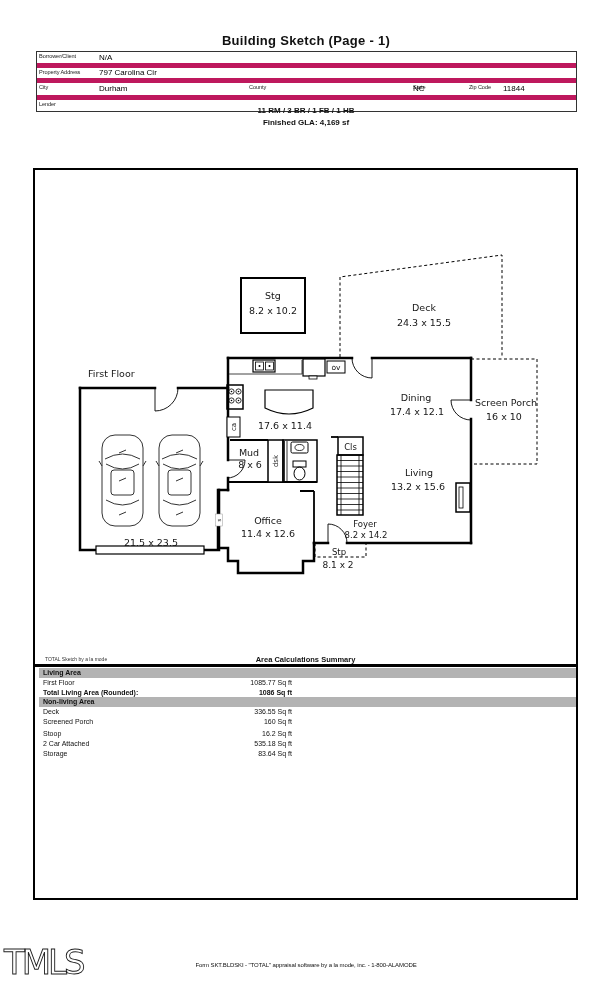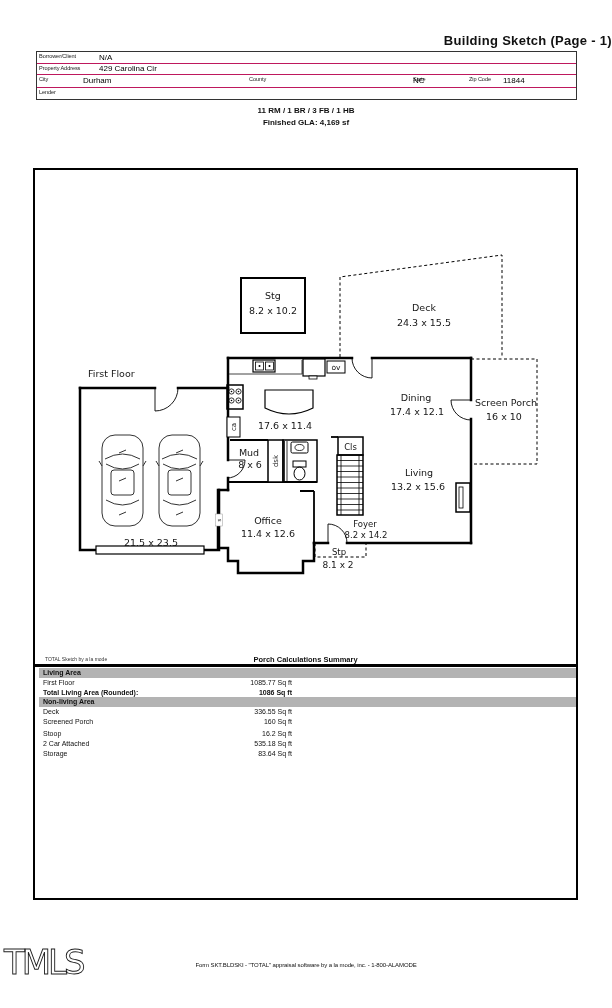--- a/index.html
+++ b/index.html
@@ -2,24 +2,24 @@
 <html><head>
 <meta charset="utf-8">
 <style>
   html,body{margin:0;padding:0;}
   body{
     width:612px;height:1008px;position:relative;background:#ffffff;
     font-family:"Liberation Sans", sans-serif;color:#111;overflow:hidden;
   }
   .abs{position:absolute;}
   
-  .page-title{top:33px;left:0;width:612px;text-align:right;
+  .page-title{top:33px;left:0;width:612px;text-align:center;
     font-size:13px;font-weight:bold;letter-spacing:.3px;}
   .hdr-table{left:36px;top:51px;width:539px;border:1px solid #333;background:#fff;}
-  .hdr-row{position:relative;border-bottom:1px solid #be185d;height:10.5px;}
+  .hdr-row{position:relative;border-bottom:5px solid #be185d;height:10.5px;}
   .hdr-row:last-child{border-bottom:none;}
   .hdr-row.tall{height:12px;}
   .hdr-label{position:absolute;top:1px;font-size:5.6px;color:#222;letter-spacing:-.1px;white-space:nowrap;}
   .hdr-value{position:absolute;top:0.5px;font-size:8px;color:#000;white-space:nowrap;}
   .summary-line{left:0;width:612px;text-align:center;font-size:8px;font-weight:bold;}
   
   .sketch-box{left:33px;top:168px;width:541px;height:728px;border:2px solid #000;background:#fff;}
   svg.plan{position:absolute;left:0;top:0;}
   .plan-text{font-family:"DejaVu Sans", sans-serif;fill:#161616;}
   
@@ -41,39 +41,39 @@
 
 <div class="abs page-title">Building Sketch (Page - 1)</div>
 
 <div class="abs hdr-table">
   <div class="hdr-row">
     <span class="hdr-label" style="left:2px">Borrower/Client</span>
     <span class="hdr-value" style="left:62px">N/A</span>
   </div>
   <div class="hdr-row">
     <span class="hdr-label" style="left:2px">Property Address</span>
-    <span class="hdr-value" style="left:62px">429 Carolina Cir</span>
+    <span class="hdr-value" style="left:62px">797 Carolina Cir</span>
   </div>
   <div class="hdr-row tall">
     <span class="hdr-label" style="left:2px">City</span>
-    <span class="hdr-value" style="left:46px">Durham</span>
+    <span class="hdr-value" style="left:62px">Durham</span>
     <span class="hdr-label" style="left:212px">County</span>
     <span class="hdr-value" style="left:252px"></span>
     <span class="hdr-label" style="left:376px">State</span>
     <span class="hdr-value" style="left:376px">NC</span>
     <span class="hdr-label" style="left:432px">Zip Code</span>
     <span class="hdr-value" style="left:466px">11844</span>
   </div>
   <div class="hdr-row">
     <span class="hdr-label" style="left:2px">Lender</span>
     <span class="hdr-value" style="left:62px"></span>
   </div>
 </div>
 
-<div class="abs summary-line" style="top:106px">11 RM / 1 BR / 3 FB / 1 HB</div>
+<div class="abs summary-line" style="top:106px">11 RM / 3 BR / 1 FB / 1 HB</div>
 <div class="abs summary-line" style="top:118px">Finished GLA: 4,169 sf</div>
 
 <div class="abs sketch-box">
 
   <svg class="plan" width="541" height="488" viewBox="35 170 541 488">
 
     <g>
       <rect x="241" y="278" width="64" height="55" fill="none" stroke="#000" stroke-width="2"></rect>
     </g>
 
@@ -226,21 +226,21 @@
     <text class="plan-text" x="338" y="568" font-size="9" text-anchor="middle">8.1 x 2</text>
     <text class="plan-text" x="151" y="546" font-size="9.5" text-anchor="middle">21.5 x 23.5</text>
     <text class="plan-text" x="350.5" y="450" font-size="8.5" text-anchor="middle">Cls</text>
     <text class="plan-text" x="336" y="370" font-size="7.5" text-anchor="middle">ov</text>
     <text class="plan-text" transform="translate(236,427) rotate(-90)" font-size="7" text-anchor="middle">ca</text>
     <text class="plan-text" transform="translate(278,461) rotate(-90)" font-size="7" text-anchor="middle">dsk</text>
     <text class="plan-text" transform="translate(221,520) rotate(-90)" font-size="5.5" text-anchor="middle">s</text>
   </svg>
 
   <div class="abs calc-watermark">TOTAL Sketch by a la mode</div>
-  <div class="abs calc-title">Porch Calculations Summary</div>
+  <div class="abs calc-title">Area Calculations Summary</div>
   <div class="abs calc-divider"></div>
 
   <div class="abs calc-band" style="top:498px">Living Area</div>
   <div class="abs calc-row" style="top:508px">
     <span class="lbl">First Floor</span>
     <span class="val">1085.77 Sq ft</span>
   </div>
   <div class="abs calc-row bold" style="top:517.5px">
     <span class="lbl">Total Living Area (Rounded):</span>
     <span class="val">1086 Sq ft</span>

